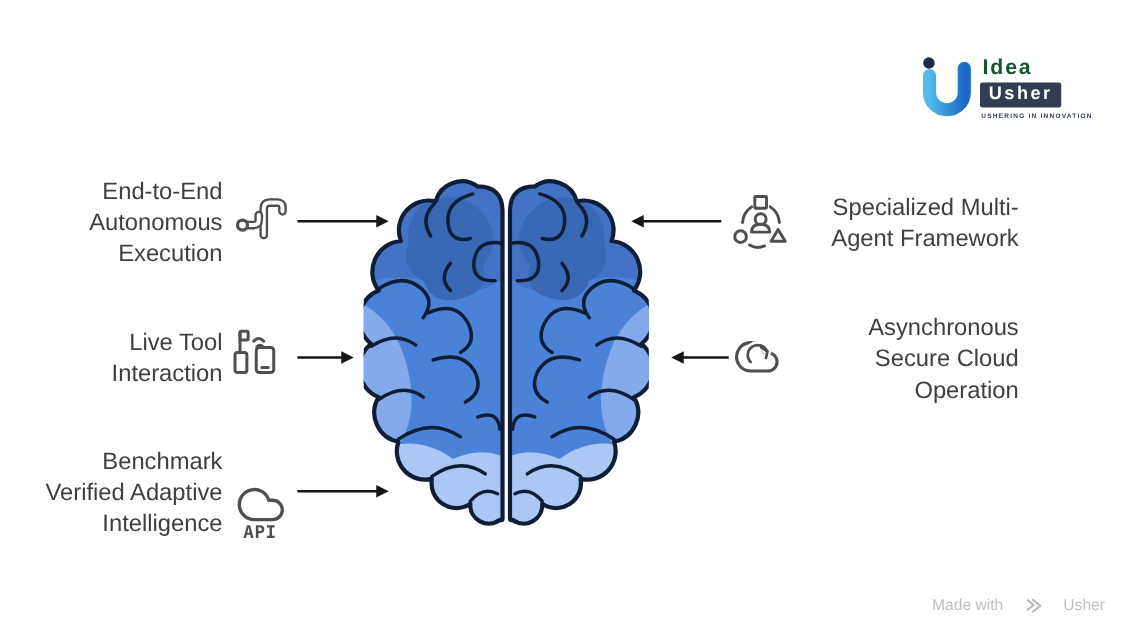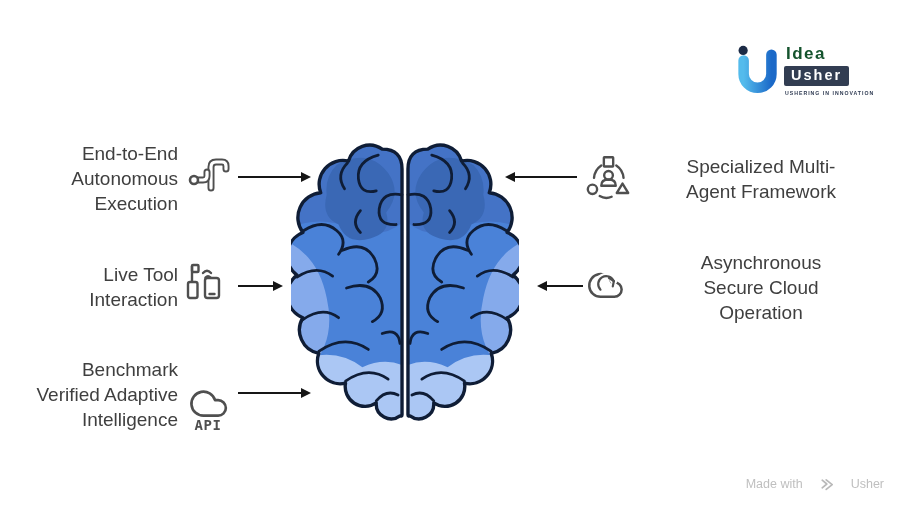--- a/index.html
+++ b/index.html
@@ -2,21 +2,21 @@
 <html><head>
 <meta charset="utf-8">
 <style>
   html,body{margin:0;padding:0}
   body{
     width:906px;height:513px;position:relative;overflow:hidden;
     background:#ffffff;font-family:"Liberation Sans",sans-serif;
   }
   .label{position:absolute;color:#3f3f3f;font-size:19px;line-height:25px;white-space:pre-line}
   .label.left{right:728px;width:185px;text-align:right}
-  .label.right{left:656px;width:210px;text-align:center}
+  .label.right{left:605px;width:210px;text-align:right}
   .icon{position:absolute}
   .arrow{position:absolute;height:2.2px;background:#161616}
   .arrow.to-right::after{
     content:"";position:absolute;right:-9px;top:50%;transform:translateY(-50%);
     border-left:10px solid #161616;border-top:5.5px solid transparent;border-bottom:5.5px solid transparent}
   .arrow.to-left::before{
     content:"";position:absolute;left:-9px;top:50%;transform:translateY(-50%);
     border-right:10px solid #161616;border-top:5.5px solid transparent;border-bottom:5.5px solid transparent}
   .logo{position:absolute;left:735px;top:42px;width:150px;height:64px}
   .logo .umark{position:absolute;left:0;top:2px}

